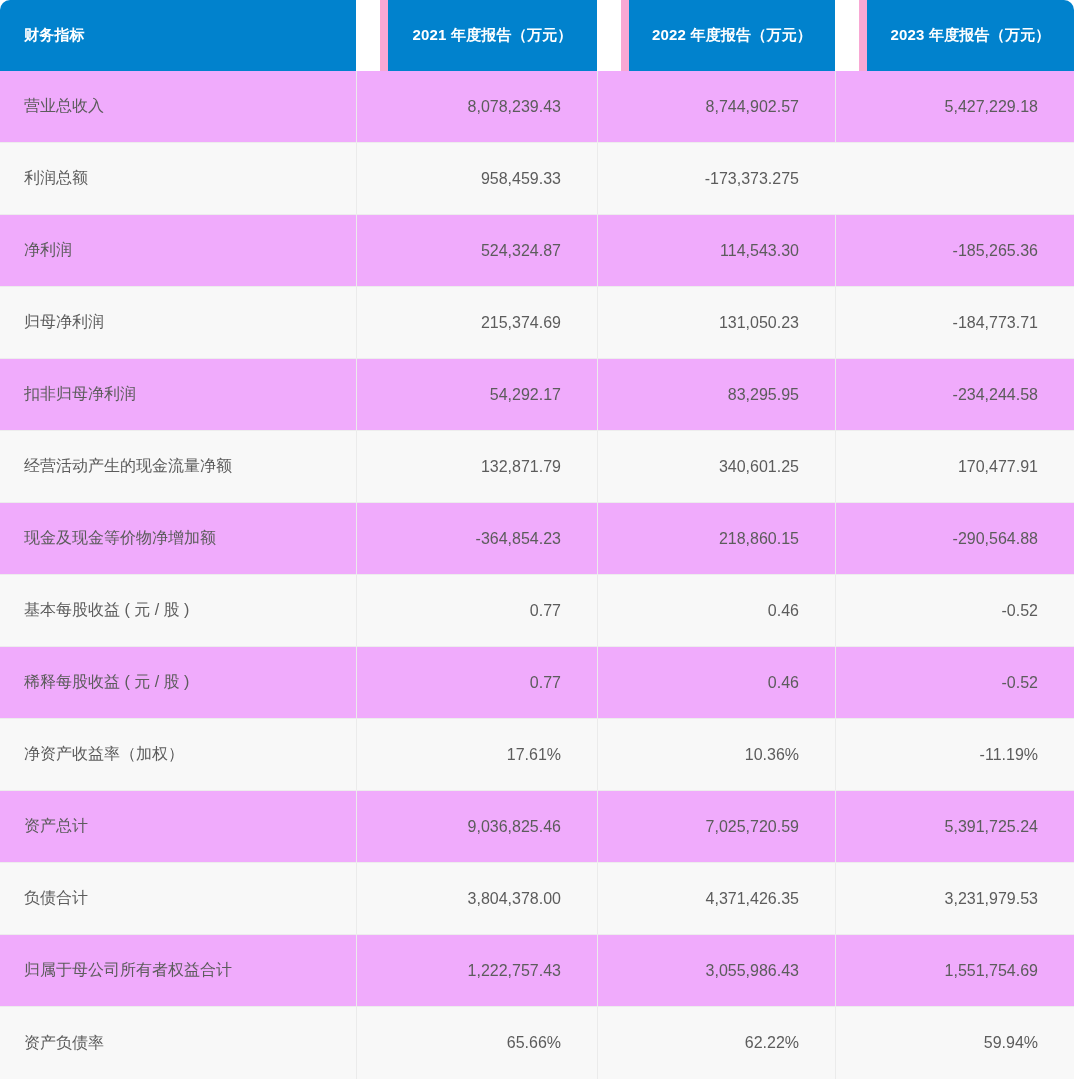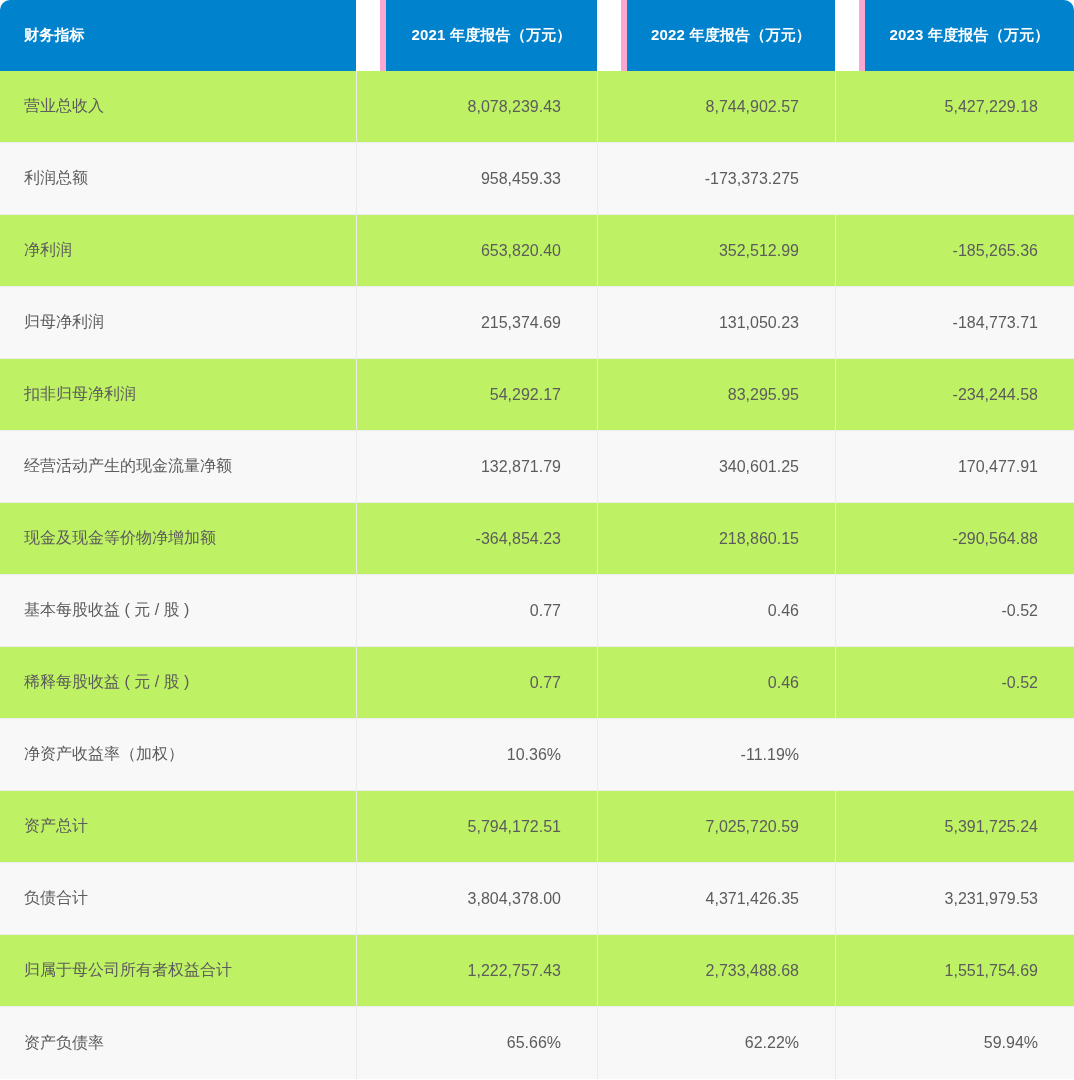--- a/index.html
+++ b/index.html
@@ -27,29 +27,29 @@
     font-size:15px;font-weight:700;
     display:flex;align-items:center;justify-content:center;
     box-sizing:border-box;
     letter-spacing:0.2px;
   }
   .th.first{
     justify-content:flex-start;
     padding-left:24px;
     border-top-left-radius:10px;
   }
-  .th.sep{border-left:6px solid #f9a8d4;margin-left:24px;}
+  .th.sep{border-left:8px solid #f9a8d4;margin-left:24px;}
   .th.last{border-top-right-radius:10px;}
   .tbody .tr{
     display:grid;
     grid-template-columns:356px 241px 238px 239px;
     height:72px;
     box-sizing:border-box;
     border-bottom:1px solid var(--divider-h);
-    background:#bef264;
+    background:#f0abfc;
   }
   .tbody .tr:nth-child(even){background:var(--row-alt-bg);}
   .tbody .tr:last-child{border-bottom:none;}
   .td{
     display:flex;align-items:center;
     font-size:16px;color:var(--body-text);
     box-sizing:border-box;
   }
   .td.label{padding-left:24px;}
   .td.num{
@@ -81,22 +81,22 @@
     </div>
 
     <div class="tr">
       <div class="td label">利润总额</div>
       <div class="td num">958,459.33</div>
       <div class="td num">-173,373.275</div>
     </div>
 
     <div class="tr">
       <div class="td label">净利润</div>
-      <div class="td num">653,820.40</div>
-      <div class="td num">352,512.99</div>
+      <div class="td num">524,324.87</div>
+      <div class="td num">114,543.30</div>
       <div class="td num">-185,265.36</div>
     </div>
 
     <div class="tr">
       <div class="td label">归母净利润</div>
       <div class="td num">215,374.69</div>
       <div class="td num">131,050.23</div>
       <div class="td num">-184,773.71</div>
     </div>
 
@@ -130,42 +130,43 @@
 
     <div class="tr">
       <div class="td label">稀释每股收益 ( 元 / 股 )</div>
       <div class="td num">0.77</div>
       <div class="td num">0.46</div>
       <div class="td num">-0.52</div>
     </div>
 
     <div class="tr">
       <div class="td label">净资产收益率（加权）</div>
+      <div class="td num">17.61%</div>
       <div class="td num">10.36%</div>
       <div class="td num">-11.19%</div>
     </div>
 
     <div class="tr">
       <div class="td label">资产总计</div>
-      <div class="td num">5,794,172.51</div>
+      <div class="td num">9,036,825.46</div>
       <div class="td num">7,025,720.59</div>
       <div class="td num">5,391,725.24</div>
     </div>
 
     <div class="tr">
       <div class="td label">负债合计</div>
       <div class="td num">3,804,378.00</div>
       <div class="td num">4,371,426.35</div>
       <div class="td num">3,231,979.53</div>
     </div>
 
     <div class="tr">
       <div class="td label">归属于母公司所有者权益合计</div>
       <div class="td num">1,222,757.43</div>
-      <div class="td num">2,733,488.68</div>
+      <div class="td num">3,055,986.43</div>
       <div class="td num">1,551,754.69</div>
     </div>
 
     <div class="tr">
       <div class="td label">资产负债率</div>
       <div class="td num">65.66%</div>
       <div class="td num">62.22%</div>
       <div class="td num">59.94%</div>
     </div>
 

